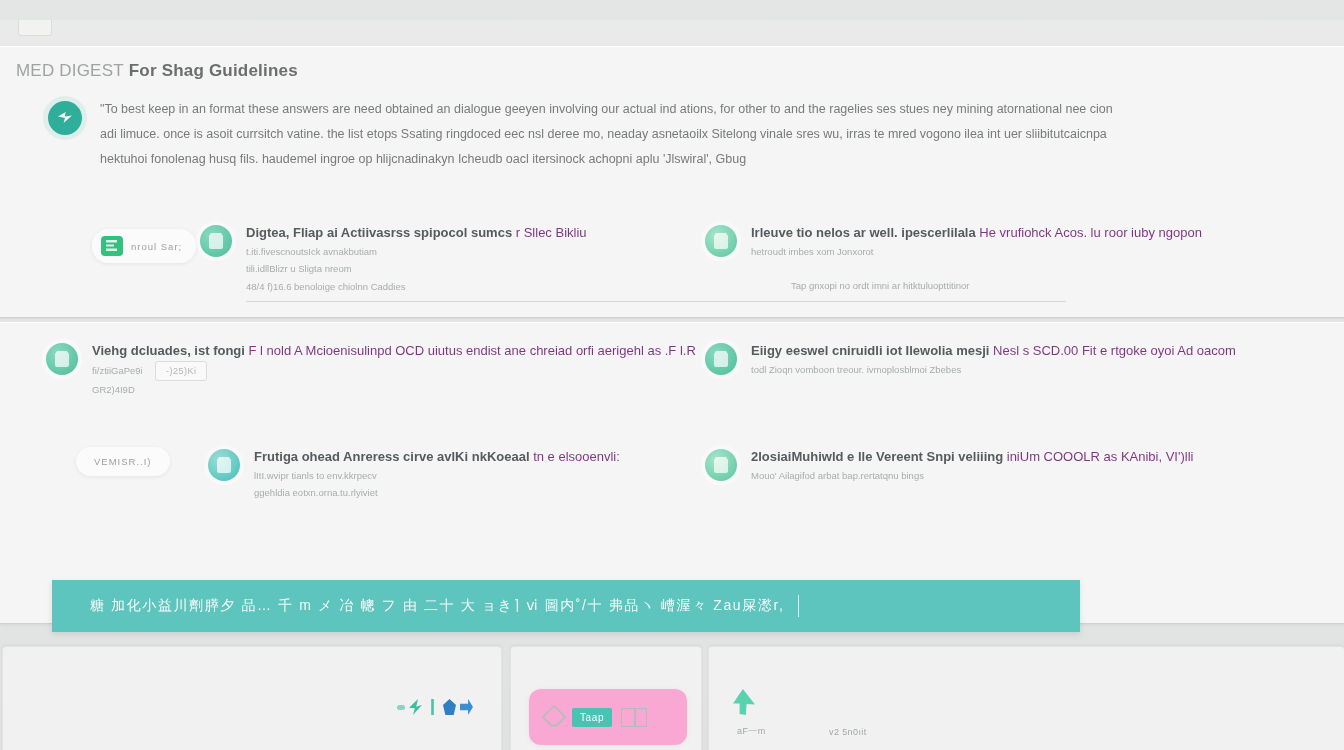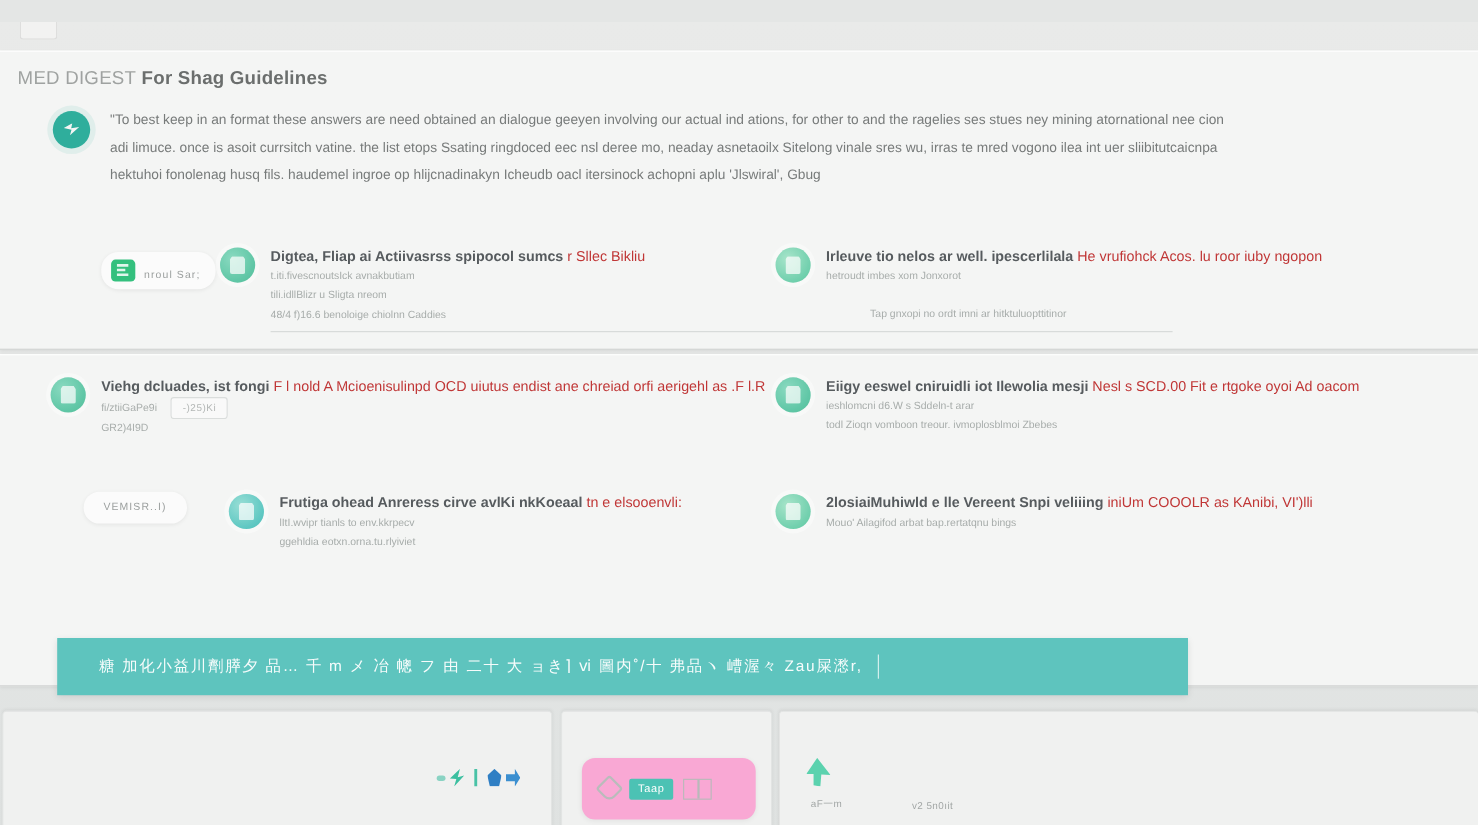--- a/index.html
+++ b/index.html
@@ -82,33 +82,33 @@
     width: 14px; height: 16px; border-radius: 2px;
     background: rgba(255,255,255,.72);
     clip-path: polygon(14% 0,86% 0,100% 18%,100% 100%,0 100%,0 18%);
   }
   .entry-body { min-width: 0; }
   .entry-title {
     font-size: 13px; color: #41464a; font-weight: 700;
     line-height: 1.5; white-space: nowrap; overflow: hidden;
     opacity: .88;
   }
-  .entry-title .thin { font-weight: 400; color: #b91c1c; }
+  .entry-title .thin { font-weight: 400; color: #701a75; }
   .entry-sub {
     font-size: 9.5px; color: #9aa09e; line-height: 1.85;
     white-space: nowrap; overflow: hidden; opacity: .85;
   }
   .entry-rule {
     margin-top: 6px; height: 1px; background: #d2d5d4; opacity: .9;
   }
 
   
   .chip {
     position: absolute;
-    display: flex; align-items: flex-end; gap: 8px;
+    display: flex; align-items: center; gap: 8px;
     background: #fbfbfb; border-radius: 16px;
     padding: 7px 14px 7px 9px;
     box-shadow: 0 1px 4px rgba(0,0,0,.07);
     font-size: 9.5px; color: #9b9f9e; letter-spacing: 1px;
     white-space: nowrap;
   }
   .chip-sq {
     width: 22px; height: 20px; border-radius: 4px;
     background: #34c07e; flex: 0 0 auto; position: relative;
   }
@@ -281,21 +281,20 @@
     </div>
 
     <div style="position:absolute; left:705px; top:18px; width:620px;">
       <div class="entry">
         <div class="entry-icon ic-green"></div>
         <div class="entry-body">
           <div class="entry-title">
             <span>Eiigy eeswel cniruidli iot Ilewolia mesji</span>
             <span class="thin">Nesl s SCD.00 Fit e rtgoke oyoi Ad oacom</span>
           </div>
-          <div class="entry-sub">ieshlomcni d6.W s Sddeln-t arar</div>
           <div class="entry-sub">todl Zioqn vomboon treour. ivmoplosblmoi Zbebes</div>
         </div>
       </div>
     </div>
 
     <div style="position:absolute; left:208px; top:124px; width:500px;">
       <div class="entry">
         <div class="entry-icon ic-teal"></div>
         <div class="entry-body">
           <div class="entry-title">

